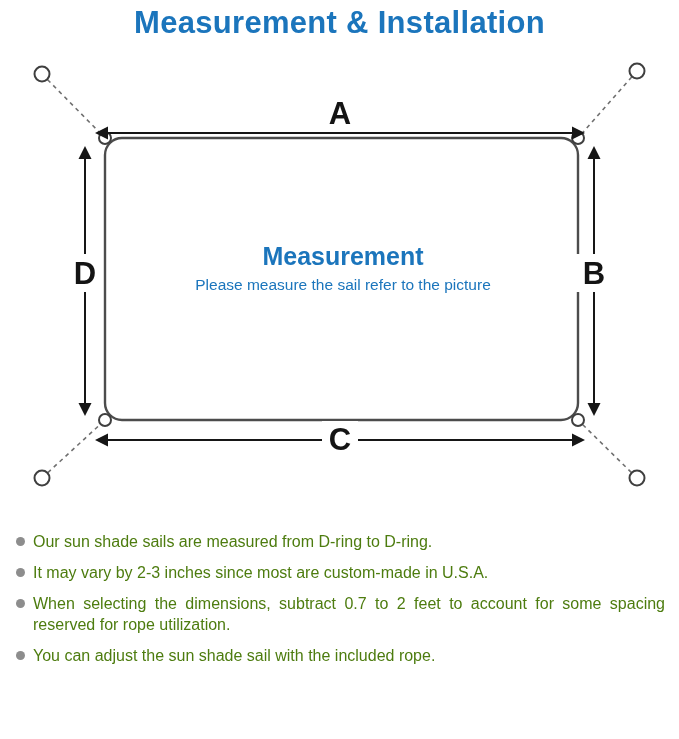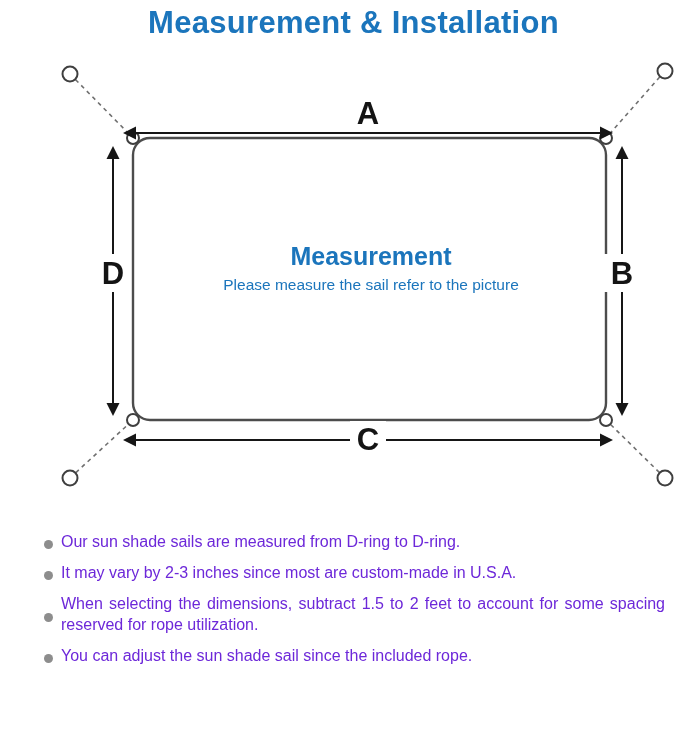--- a/index.html
+++ b/index.html
@@ -3,21 +3,21 @@
 <meta charset="utf-8">
 <style>
   * { margin: 0; padding: 0; box-sizing: border-box; }
   :root { --accent: #1b75bc; --bullet: #8d8d8d; }
   html, body { background: #fff; }
   body {
     width: 679px; height: 739px;
     font-family: "Liberation Sans", sans-serif;
     overflow: hidden;
   }
-  .page { position: relative; width: 679px; height: 589px; background: #fff; padding-left: 28px; }
+  .page { position: relative; width: 679px; height: 589px; background: #fff; }
 
   .title {
     padding-top: 5px;
     text-align: center;
     font-size: 31px;
     font-weight: 700;
     letter-spacing: 0.3px;
     color: var(--accent);
   }
 
@@ -40,23 +40,23 @@
     text-anchor: middle; dominant-baseline: central;
   }
   text.center-sub {
     font-family: "Liberation Sans", sans-serif;
     font-size: 15.5px; fill: var(--accent);
     text-anchor: middle; dominant-baseline: central;
   }
 
   .notes { list-style: none; margin-top: 20px; padding: 0 10px 0 16px; }
   .note {
-    display: flex; align-items: center;
+    display: flex; align-items: flex-start;
     margin-bottom: 10px;
-    font-size: 16px; line-height: 21px; color: #6d28d9;
+    font-size: 16px; line-height: 21px; color: #4d7c0f;
   }
   .dot {
     flex: 0 0 auto; width: 9px; height: 9px; border-radius: 50%;
     background: var(--bullet); margin: 6px 8px 0 0;
   }
   .note-text { text-align: justify; padding-right: 4px; }
 </style>
 </head>
 <body>
 
@@ -128,21 +128,21 @@
     <li class="note">
       <span class="dot"></span>
       <span class="note-text">Our sun shade sails are measured from D-ring to D-ring.</span>
     </li>
     <li class="note">
       <span class="dot"></span>
       <span class="note-text">It may vary by 2-3 inches since most are custom-made in U.S.A.</span>
     </li>
     <li class="note">
       <span class="dot"></span>
-      <span class="note-text">When selecting the dimensions, subtract 1.5 to 2 feet to account for some spacing reserved for rope utilization.</span>
+      <span class="note-text">When selecting the dimensions, subtract 0.7 to 2 feet to account for some spacing reserved for rope utilization.</span>
     </li>
     <li class="note">
       <span class="dot"></span>
-      <span class="note-text">You can adjust the sun shade sail since the included rope.</span>
+      <span class="note-text">You can adjust the sun shade sail with the included rope.</span>
     </li>
   </ul>
 
 </div>
 
 </body></html>

